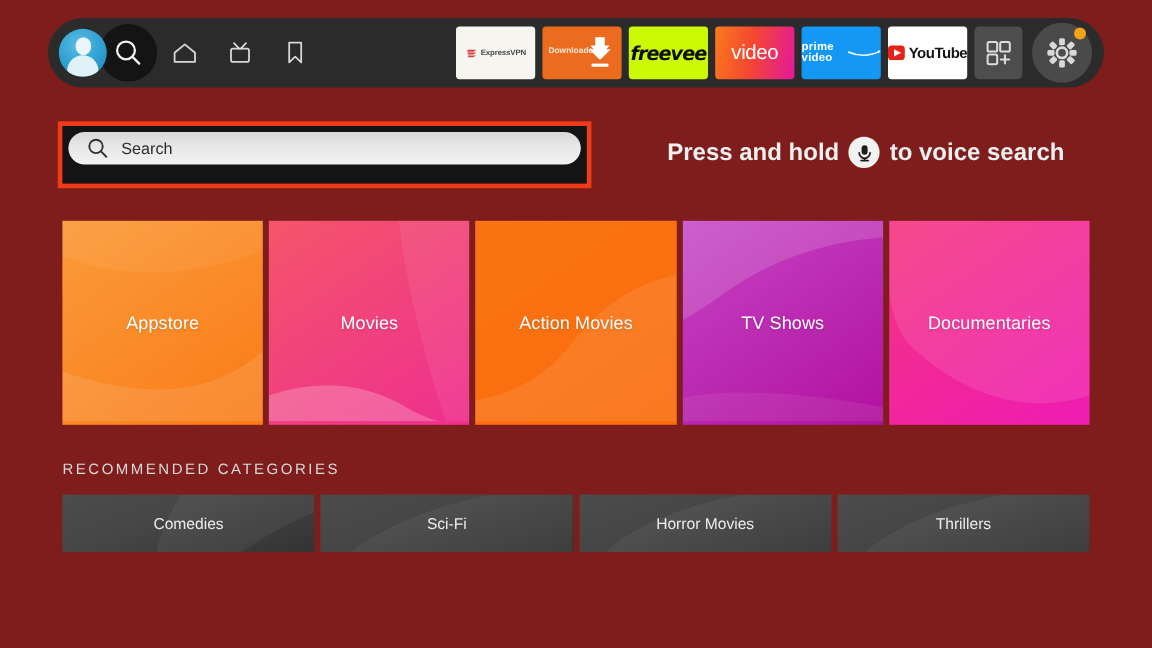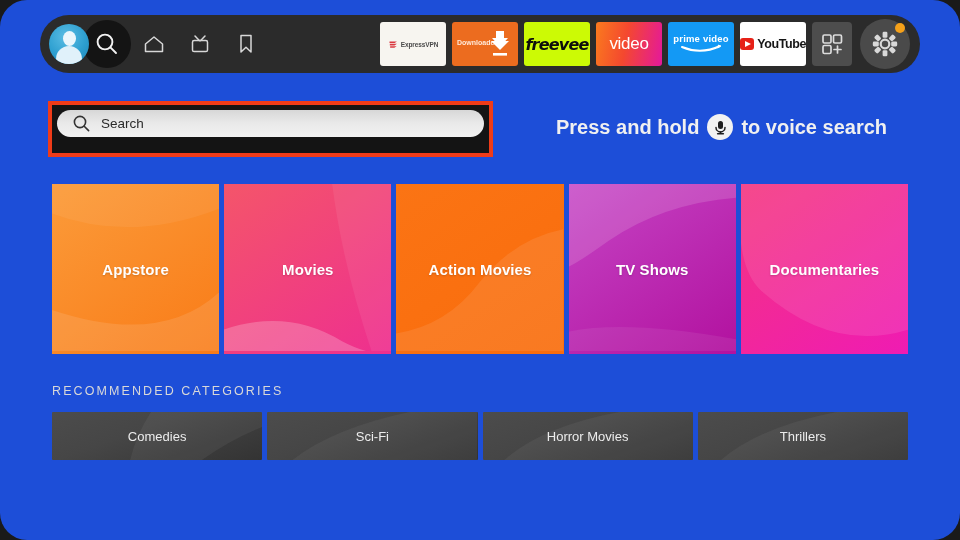--- a/index.html
+++ b/index.html
@@ -2,21 +2,21 @@
 <html><head>
 <meta charset="utf-8">
 <style>
   * { box-sizing: border-box; margin: 0; padding: 0; }
   html, body {
     width: 960px; height: 540px;
     background: #1a1a1a;
     font-family: "Liberation Sans", sans-serif;
     overflow: hidden;
   }
-  .screen { position: relative; width: 960px; height: 540px; background: #1d4ed8; border-radius: 27px; }
+  .screen { position: relative; width: 960px; height: 540px; background: #7f1d1d; }
 
   
   .topbar {
     position: absolute; left: 40px; top: 15px;
     width: 880px; height: 58px;
     background: #2b2b2b;
     border-radius: 29px;
     display: flex; align-items: center;
   }
   .nav-left { display: flex; align-items: center; height: 100%; }
@@ -63,21 +63,21 @@
   .app-downloader { background: #ec6c1f; }
   .dl-txt { font-size: 7px; color: #ffe9d8; position: absolute; left: 5px; top: 17px; }
   .app-freevee { background: #ccfa05; }
   .freevee-txt {
     font-size: 16px; color: #0d0d0d; font-weight: bold;
     font-style: italic; letter-spacing: -0.8px;
     font-family: "DejaVu Sans", sans-serif;
   }
   .app-news { background: linear-gradient(100deg, #fa7a1e 0%, #f4482f 45%, #e4189c 100%); }
   .news-txt { font-size: 17px; color: #ffffff; font-weight: normal; letter-spacing: -0.3px; }
-  .app-prime { background: #1399f5; flex-direction: column; align-items: center; }
+  .app-prime { background: #1399f5; flex-direction: row; align-items: center; }
   .prime-txt { font-size: 9.5px; color: #fff; letter-spacing: .2px; line-height: 1; }
   .app-youtube { background: #ffffff; gap: 3px; }
   .yt-play {
     width: 17px; height: 12px; background: #e62117; border-radius: 3px;
     display: flex; align-items: center; justify-content: center;
   }
   .yt-tri {
     width: 0; height: 0; border-left: 6px solid #fff;
     border-top: 3.5px solid transparent; border-bottom: 3.5px solid transparent;
     margin-left: 1.5px;
@@ -130,21 +130,21 @@
     width: 856px; height: 170px;
     display: flex; gap: 5px;
   }
   .feature-tile {
     flex: 1; position: relative; overflow: hidden;
     display: flex; align-items: center; justify-content: center;
   }
   .feature-tile .wave { position: absolute; inset: 0; }
   .feature-label {
     position: relative; z-index: 2;
-    font-size: 15px; font-weight: bold; color: #ffffff;
+    font-size: 15px; font-weight: normal; color: #ffffff;
     text-shadow: 0 1px 2px rgba(0,0,0,.18);
     letter-spacing: .1px;
   }
 
   
   .rec-title {
     position: absolute; left: 52px; top: 384px;
     font-size: 12.5px; font-weight: normal; color: #d8d8d8;
     letter-spacing: 2.1px;
   }

